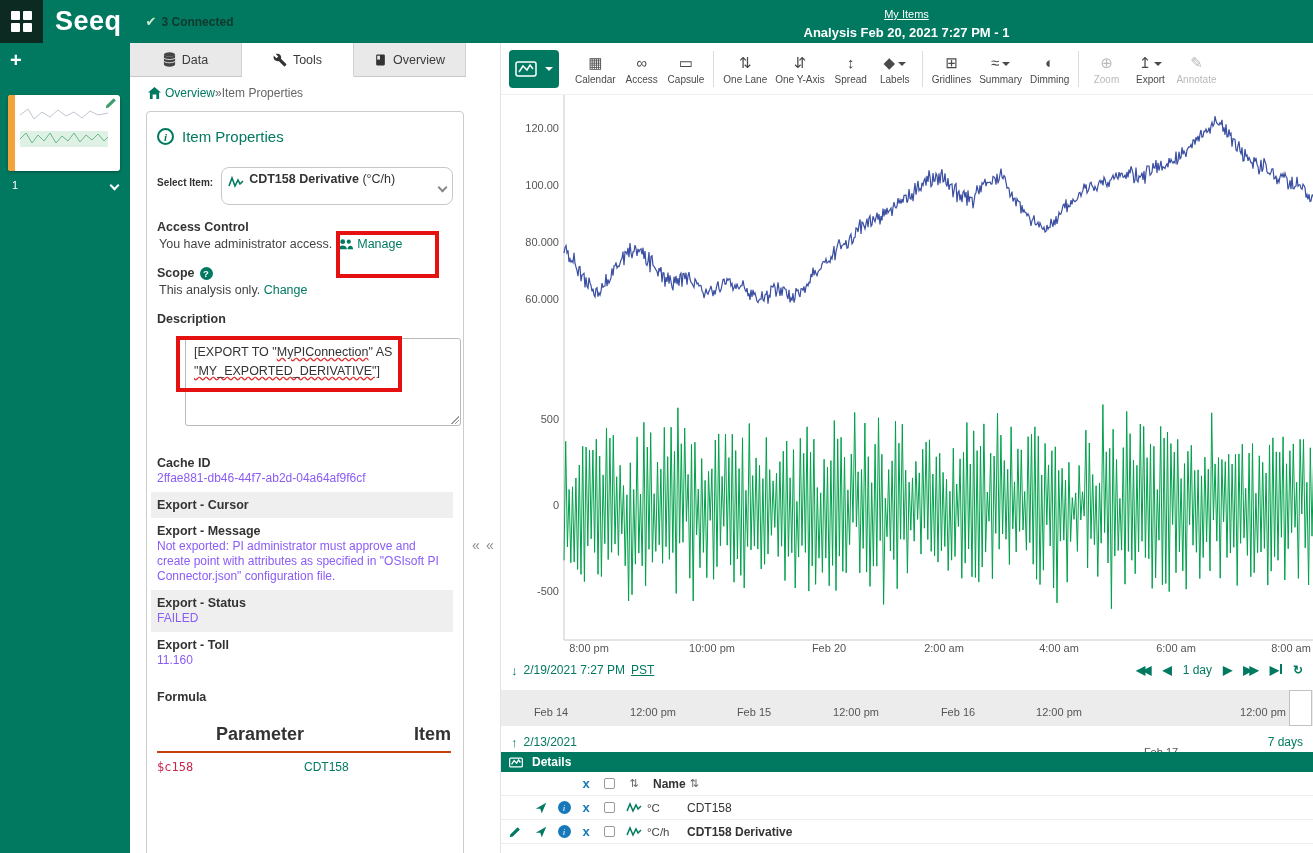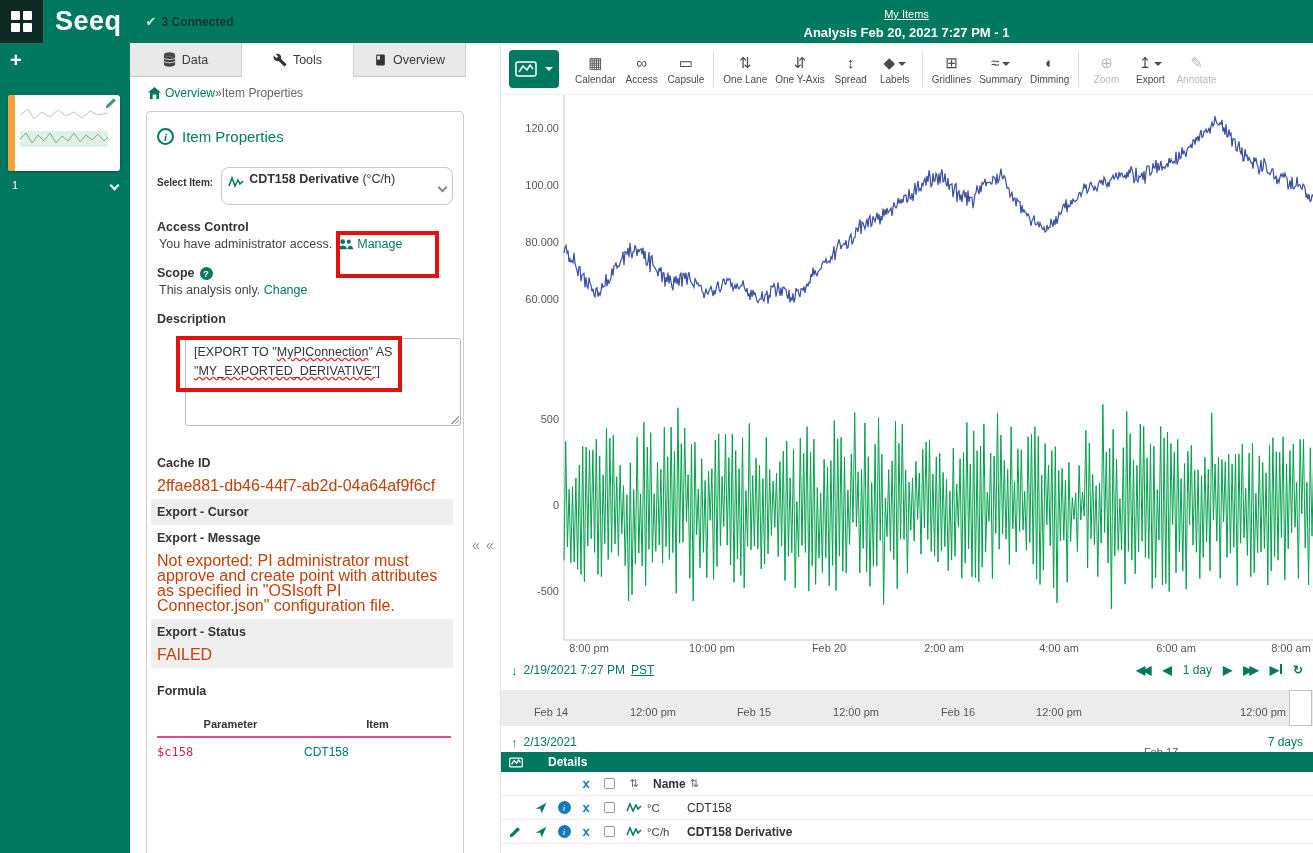--- a/index.html
+++ b/index.html
@@ -44,25 +44,25 @@
 .glink{color:#007960;cursor:pointer;text-decoration:none}
 .manage{display:inline-flex;align-items:center;gap:4px;margin-left:6px;color:#007960;cursor:pointer}
 .qc{width:13px;height:13px;border-radius:50%;background:#007960;color:#fff;font-size:9.5px;display:inline-flex;align-items:center;justify-content:center;margin-left:5px;font-weight:bold}
 .desc-box{margin:12px 0 0 34px;width:276px;height:88px;border:1px solid #b9b9b9;border-radius:3px;padding:4px 8px;font-size:12.5px;line-height:19px;color:#333;position:relative;background:#fff}
 .desc-box::after{content:"";position:absolute;right:1px;bottom:1px;width:9px;height:9px;background:linear-gradient(135deg,transparent 0 55%,#9a9a9a 55% 62%,transparent 62% 75%,#9a9a9a 75% 82%,transparent 82%)}
 .sq{text-decoration:underline;text-decoration-style:wavy;text-decoration-color:#e03131}
 #prop-list{margin:24px 0 0 0}
 .prop-item{padding:6px 6px}
 .prop-item:nth-child(even){background:#efefef}
 .prop-item .pl{font-weight:bold;font-size:12.5px;color:#333}
-.prop-item .pv{font-size:16px;color:#c2410c;margin-top:8px;line-height:15px}
+.prop-item .pv{font-size:12px;color:#8b5cf6;margin-top:1px;line-height:15px}
 .f-label{margin-top:16px}
 .formula{font-family:"DejaVu Sans Mono",monospace;font-size:12px;color:#c7254e;background:#f8f8f8;border:1px solid #e3e3e3;border-radius:3px;padding:9px 10px;margin:4px 2px 0 6px}
 .ptable{margin:16px 2px 0 6px;width:calc(100% - 8px);border-collapse:collapse}
-.ptable th{text-align:center;font-size:11px;color:#333;border-bottom:2px solid #ec4899;padding:4px 0 6px;width:50%}
+.ptable th{text-align:right;font-size:18px;color:#333;border-bottom:2px solid #c2410c;padding:4px 0 6px;width:50%}
 .ptable td{padding:7px 0 3px;font-size:12px}
 .pcode{font-family:"DejaVu Sans Mono",monospace;color:#c7254e}
 .plink{color:#007960;cursor:pointer}
 
 .divzone{position:absolute;left:466px;top:43px;width:34px;bottom:0;background:#fff}
 .collapse{position:absolute;top:494px;font-size:14px;color:#8a8a8a;cursor:pointer}
 
 .main{position:absolute;left:500px;top:43px;right:0;bottom:0;background:#fff;border-left:1px solid #e3e3e3}
 .toolbar{position:absolute;left:0;top:0;right:0;height:52px;display:flex;align-items:center;padding-left:8px;border-bottom:1px solid #f1f1f1}
 .trendbtn{width:50px;height:38px;background:#007960;border-radius:4px;display:flex;align-items:center;justify-content:center;gap:5px;margin-right:12px;cursor:pointer;flex:none}
@@ -86,21 +86,21 @@
 .navs span{cursor:pointer}
 .nv.dbl{letter-spacing:-3px;margin-right:3px}
 .nv .bar{display:inline-block;width:2px;height:10px;background:currentColor;margin-left:1px}
 .timeline{position:absolute;left:0;top:639px;right:0;height:50px}
 .tband{position:absolute;left:0;top:8px;right:0;height:36px;background:#ececec}
 .tlab{position:absolute;top:24px;font-size:11px;color:#555;transform:translateX(-50%);white-space:nowrap}
 .tsel{position:absolute;top:8px;left:788px;width:23px;height:36px;background:#fff;border:1px solid #c2c2c2;cursor:grab}
 .rrow2{position:absolute;left:0;top:689px;right:0;height:20px;display:flex;justify-content:space-between;align-items:center;padding:0 10px;font-size:12px;color:#007960}
 
 .details{position:absolute;left:0;top:709px;right:0;bottom:0}
-.dhead{height:20px;background:#007960;color:#fff;font-size:12px;font-weight:bold;display:flex;align-items:center;gap:25px;padding-left:8px}
+.dhead{height:20px;background:#007960;color:#fff;font-size:12px;font-weight:bold;display:flex;align-items:center;gap:9px;padding-left:8px}
 .dhrow,.drow{display:flex;align-items:center;height:24px;border-bottom:1px solid #ededed;font-size:12px;color:#333;background:#fff}
 .dc{flex:none;display:flex;align-items:center;justify-content:center}
 .c-edit{width:28px}.c-send{width:24px}.c-info{width:22px}
 .c-x{width:22px;color:#1779ba;font-weight:bold;font-size:13px;cursor:pointer}
 .c-chk{width:24px}.c-sig{width:26px}
 .c-unit{width:34px;color:#444;font-size:11.5px;justify-content:flex-start}
 .c-name{justify-content:flex-end;padding-left:6px;cursor:pointer}
 .chkbox{width:11px;height:11px;border:1px solid #999;border-radius:2px;background:#fff;cursor:pointer}
 .infoc{width:13px;height:13px;border-radius:50%;background:#1779ba;color:#fff;font-size:9px;font-style:italic;font-family:"Liberation Serif",serif;display:flex;align-items:center;justify-content:center;cursor:pointer}
 .sorti{color:#666;font-size:11px;cursor:pointer}
@@ -238,20 +238,24 @@
         <div class="prop-item">
           <div class="pl">Export - Cursor</div>
         </div>
         <div class="prop-item">
           <div class="pl">Export - Message</div>
           <div class="pv">Not exported: PI administrator must approve and create point with attributes as specified in "OSIsoft PI Connector.json" configuration file.</div>
         </div>
         <div class="prop-item">
           <div class="pl">Export - Status</div>
           <div class="pv">FAILED</div>
+        </div>
+        <div class="prop-item">
+          <div class="pl">Export - Toll</div>
+          <div class="pv">11.160</div>
         </div>
       </div>
 
     <div class="sec-label f-label">Formula</div>
 
     <table class="ptable">
       <thead>
           <tr>
         <th>Parameter</th>
         <th>Item</th>

